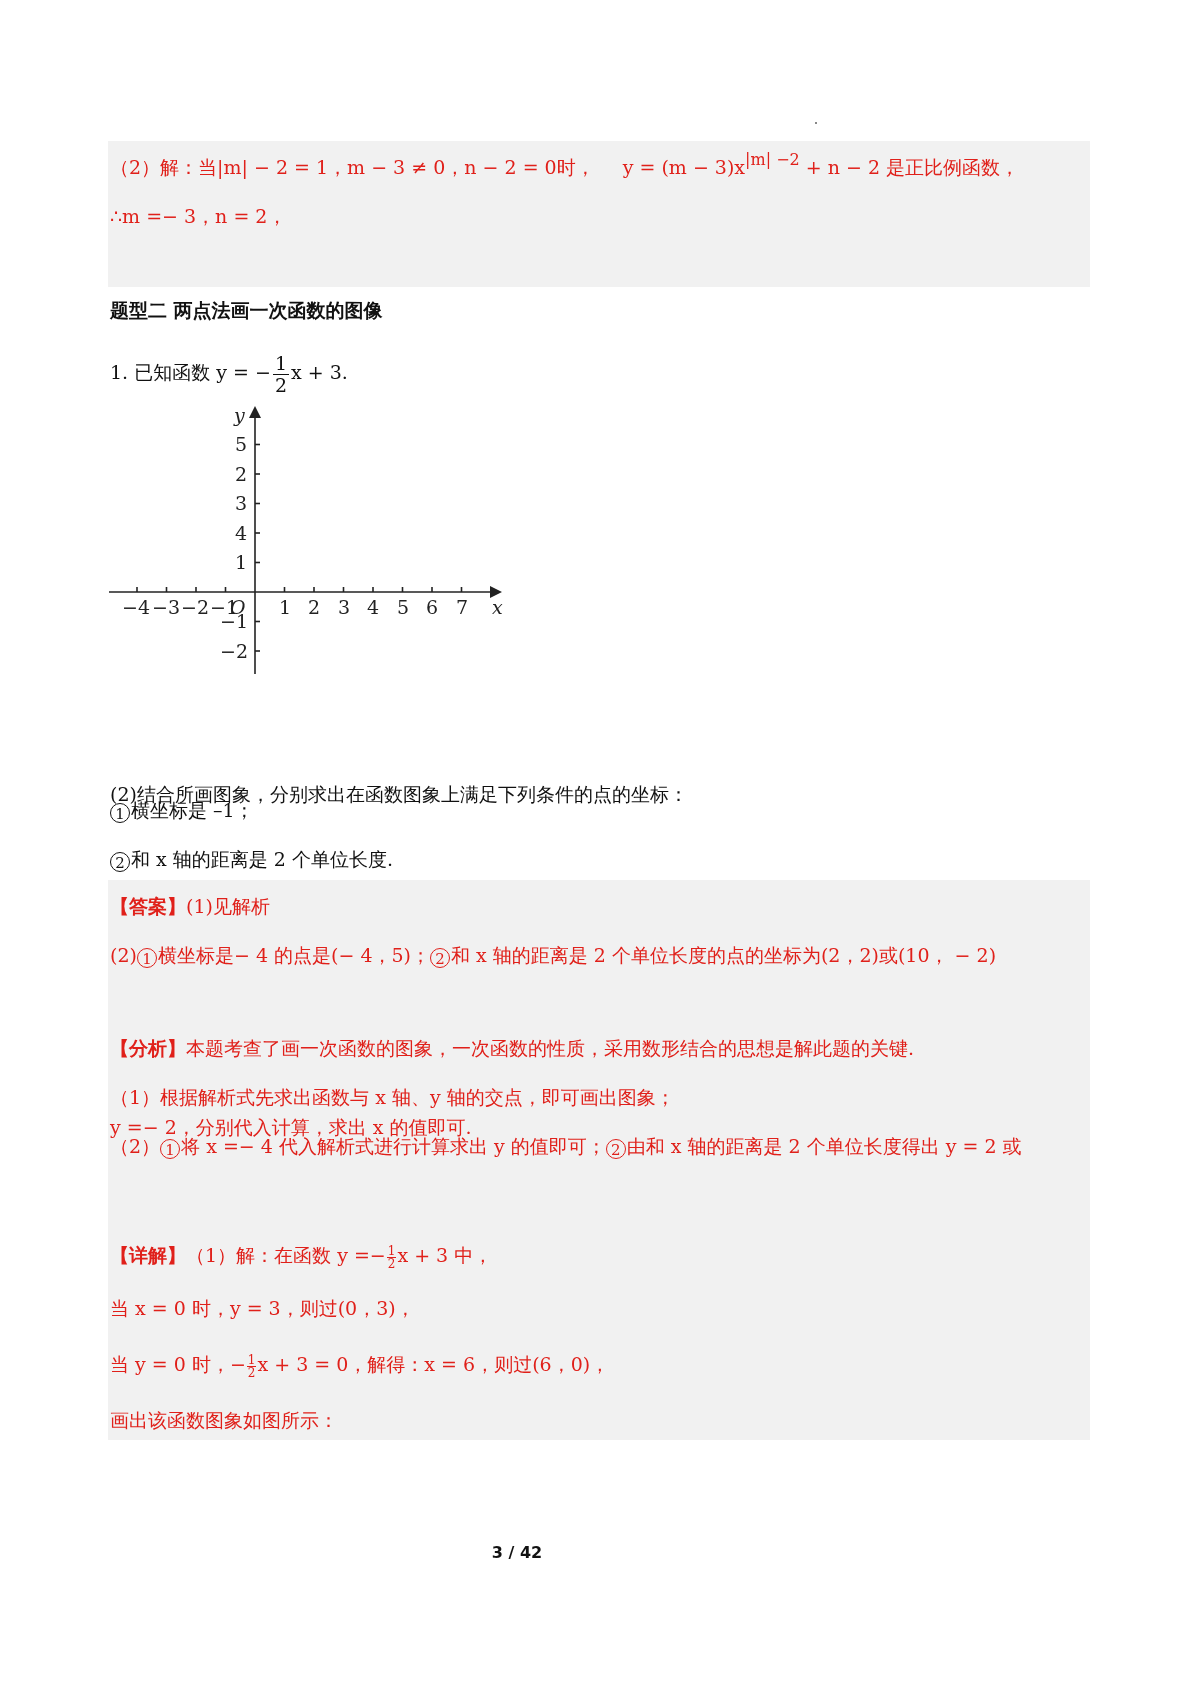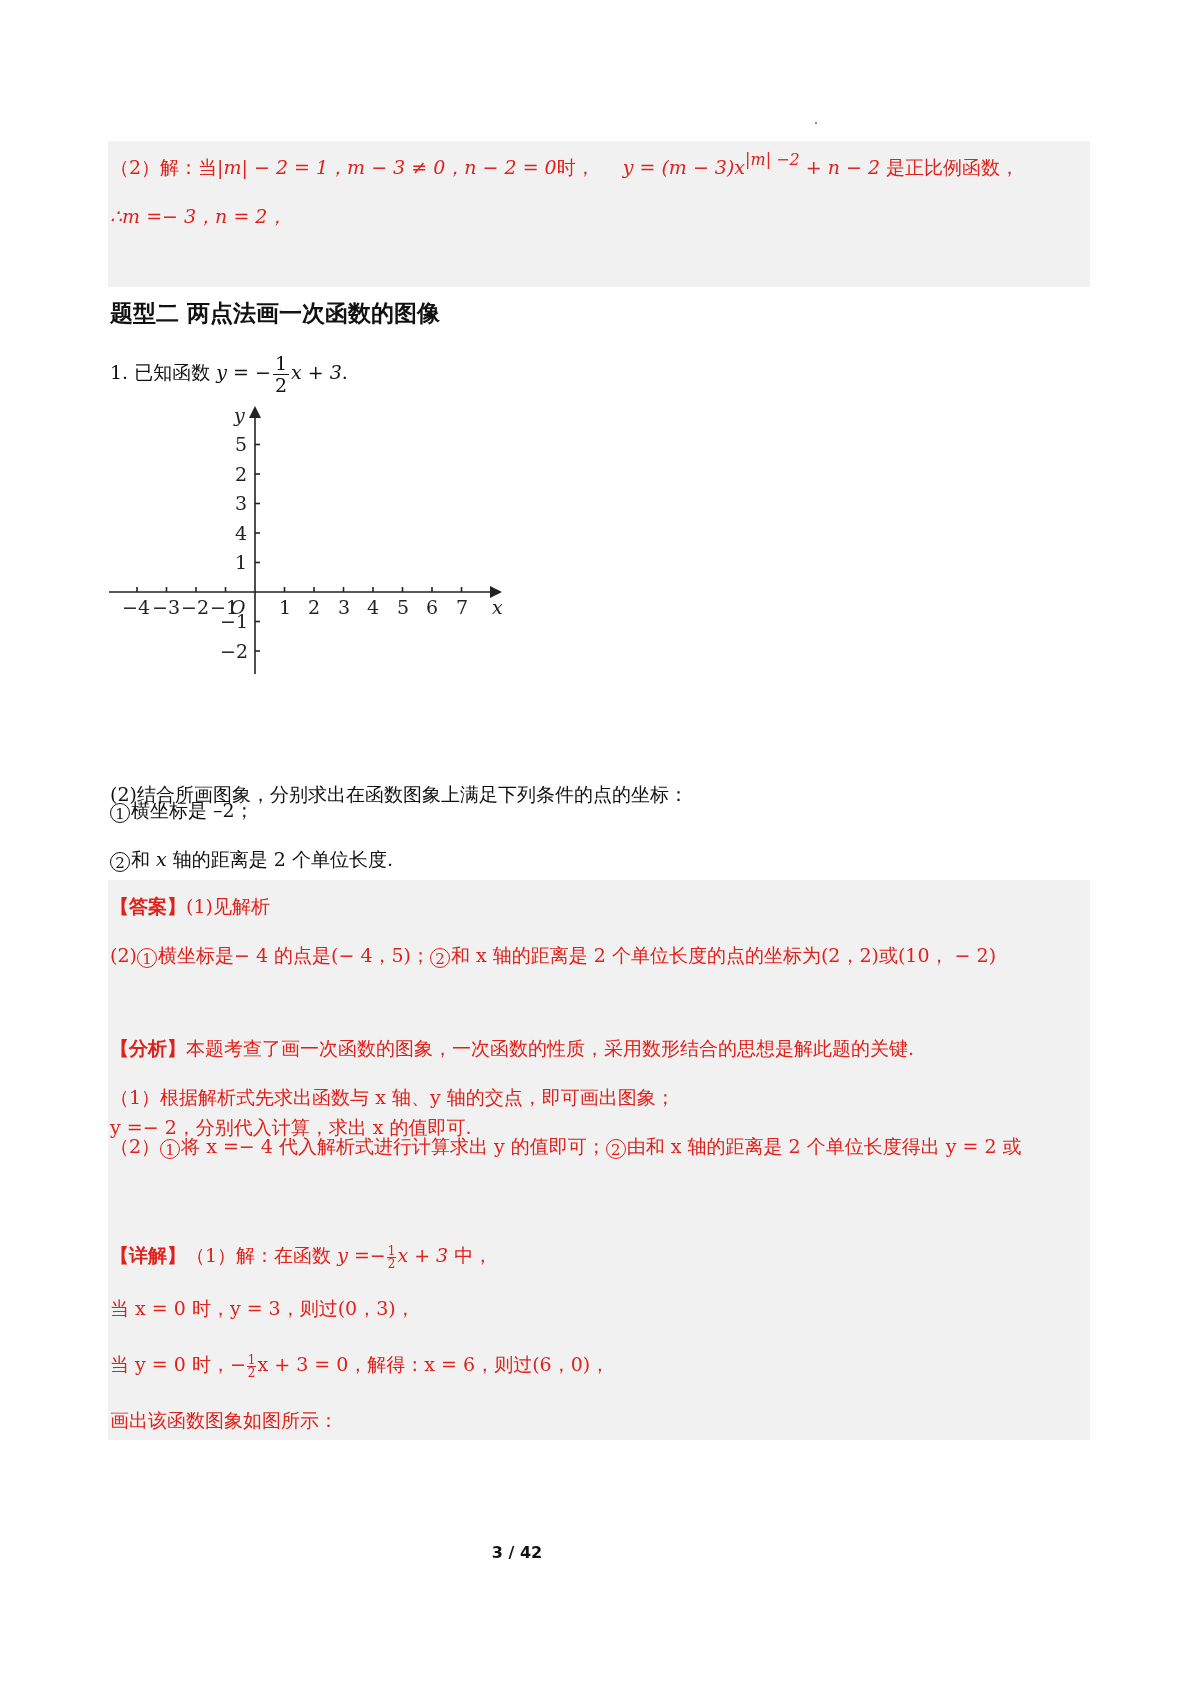--- a/index.html
+++ b/index.html
@@ -4,31 +4,31 @@
 <style>
   html, body { margin: 0; padding: 0; background: #ffffff; }
   body { width: 1190px; height: 1683px; position: relative; overflow: hidden;
          font-family: "DejaVu Serif", "Liberation Serif", serif; color: #111; }
   .page { position: absolute; left: 0; top: 0; width: 1190px; height: 1683px; }
   .dot { position: absolute; left: 815px; top: 122px; width: 2px; height: 2px; background: #888; }
 
   .block { position: absolute; left: 108px; width: 982px; background: #f1f1f1; }
   .red { color: #e0201a; }
   .line { position: absolute; left: 110px; white-space: nowrap; font-size: 19px; line-height: 24px; }
-  .math { font-family: "DejaVu Serif", "Liberation Serif", serif; font-style: italic; }
+  .math { font-family: "DejaVu Serif", "Liberation Serif", serif; }
   sup { font-size: 16px; vertical-align: 9px; line-height: 0; }
   .frac { display: inline-block; vertical-align: middle; text-align: center; font-size: 12px; line-height: 12px; font-style: normal; margin: 0 1px; }
   .frac span { display: block; }
   .frac .num { border-bottom: 1px solid currentColor; padding: 0 1px; }
   .bigfrac { display: inline-block; vertical-align: middle; text-align: center; font-size: 19px; line-height: 21px; font-style: normal; margin: 0 2px; }
   .bigfrac span { display: block; }
   .bigfrac .num { border-bottom: 1px solid #111; padding: 0 2px; }
 
   .heading { position: absolute; left: 110px; top: 298px; font-family: "DejaVu Sans", "Liberation Sans", sans-serif;
-             font-weight: bold; font-size: 23px; }
+             font-weight: bold; font-size: 19px; }
   .black { color: #111; }
 
   .graph { position: absolute; left: 104px; top: 402px; width: 400px; height: 280px; }
   .footer { position: absolute; left: 0; width: 1034px; top: 1543px; text-align: center;
             font-family: "DejaVu Sans", "Liberation Sans", sans-serif; font-weight: bold; font-size: 16px; color: #111; }
   .circ { display: inline-block; width: 20px; height: 20px; border: 1.5px solid currentColor; border-radius: 50%;
           text-align: center; line-height: 20px; font-size: 15px; font-style: normal; box-sizing: border-box; margin-right: 1px; vertical-align: -2px; }
 </style>
 </head>
 <body>
@@ -96,21 +96,21 @@
       <text x="131" y="108">3</text>
       <text x="131" y="79">2</text>
       <text x="131" y="167">1</text>
       <text x="116" y="226">−1</text>
       <text x="116" y="256">−2</text>
     </g>
   </svg>
 
   <div class="line black" style="top:782px;">(2)结合所画图象，分别求出在函数图象上满足下列条件的点的坐标：</div>
   <div class="line black" style="top:798px;">
-    <span class="circ">1</span><span>横坐标是 –2；</span>
+    <span class="circ">1</span><span>横坐标是 –1；</span>
   </div>
   <div class="line black" style="top:847px;">
     <span class="circ">2</span><span>和 </span><span class="math">x</span><span> 轴的距离是 2 个单位长度.</span>
   </div>
 
   <div class="block" style="top:880px;height:560px;"></div>
 
   <div class="line red" style="top:894px;">
     <span style="font-weight:bold;">【答案】</span><span>(1)见解析</span>
   </div>

